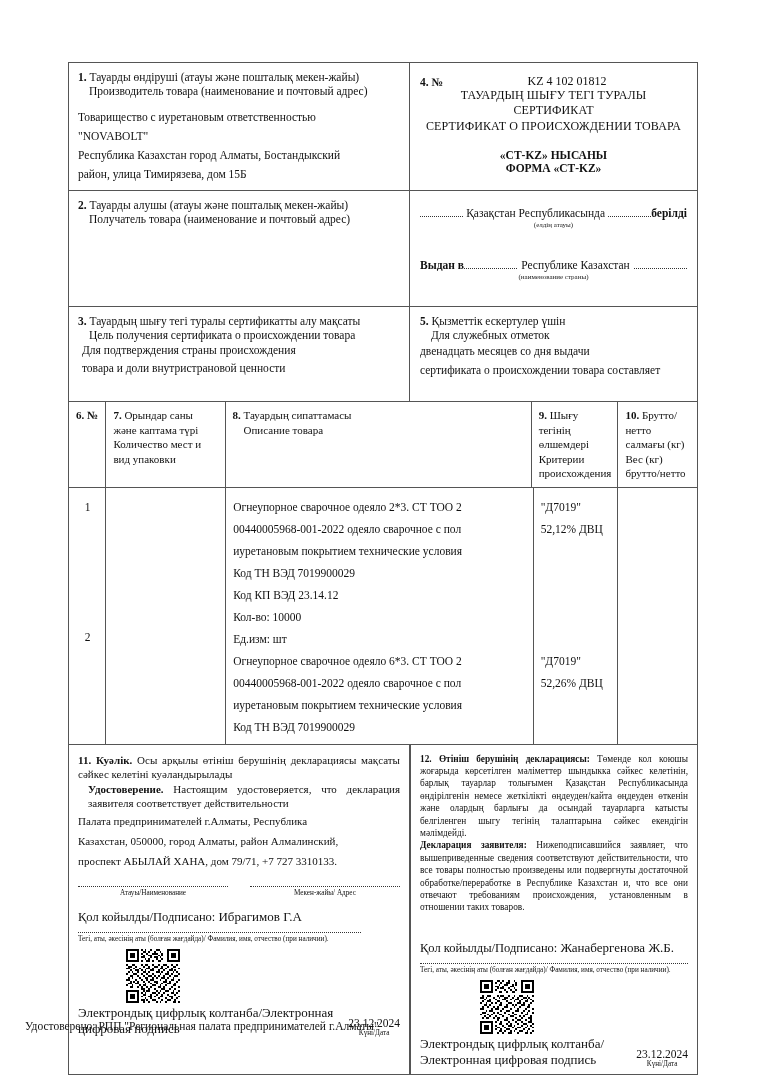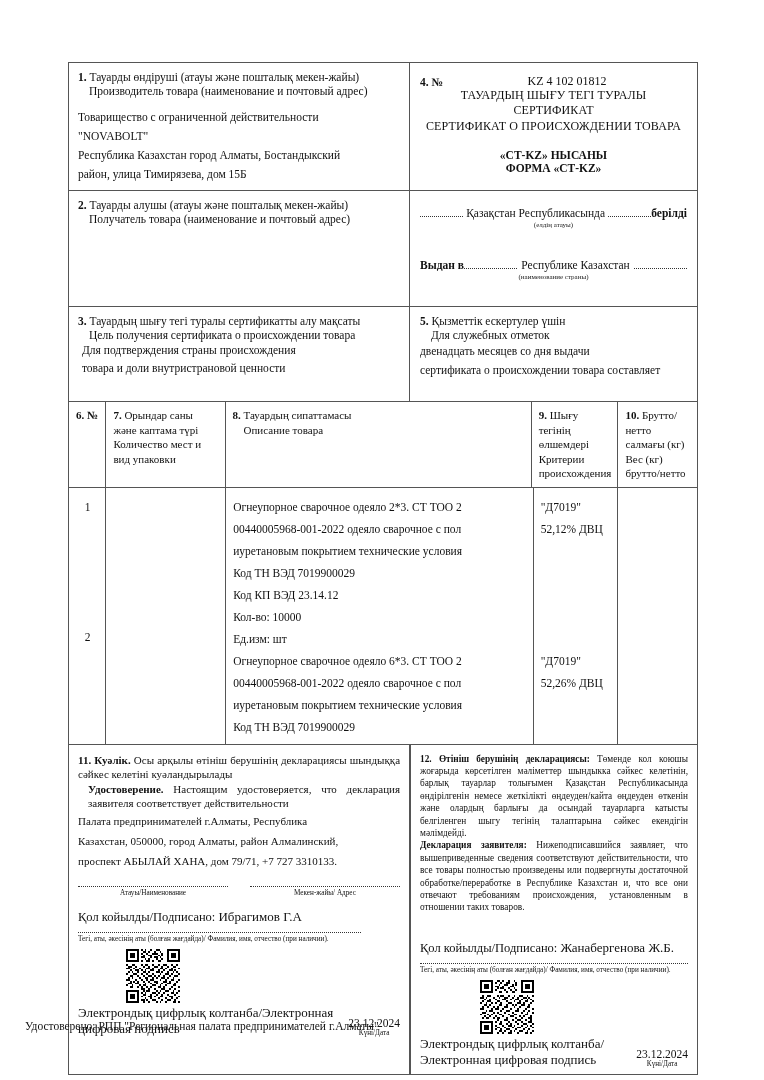--- a/index.html
+++ b/index.html
@@ -103,21 +103,21 @@
   <div class="cert">
 
     <div class="row bb">
       <div class="cellL pad" style="min-height:124px;">
         <div class="hdr-kk">
           <span class="num">1.</span>
           <span>Тауарды өндіруші (атауы және пошталық мекен-жайы)</span>
         </div>
         <div class="hdr-ru">Производитель товара (наименование и почтовый адрес)</div>
         <div style="height:10px"></div>
-        <div class="body-line">Товарищество с ограниченной действительности</div>
+        <div class="body-line">Товарищество с иуретановым ответственностью</div>
         <div class="body-line">"NOVABOLT"</div>
         <div class="body-line">Республика Казахстан город Алматы, Бостандыкский</div>
         <div class="body-line">район, улица Тимирязева, дом 15Б</div>
       </div>
       <div class="cellR b4">
         <div class="no-line">
           <span class="no-lbl">4. №</span>
           <span class="no-val">
             <span class="v">KZ 4 102 01812</span>
             <span class="dots"></span>
@@ -244,21 +244,21 @@
         </div>
       </div>
       <div class="tcell c10"></div>
     </div>
 
     <div class="row">
       <div class="cellL s11">
         <div class="j">
           <b>11.</b>
           <b>Куәлік.</b>
-          <span>Осы арқылы өтініш берушінің декларациясы шындыққа сәйкес келетіні куәландырылады</span>
+          <span>Осы арқылы өтініш берушінің декларациясы мақсаты сәйкес келетіні куәландырылады</span>
         </div>
         <div class="j" style="padding-left:10px">
           <b>Удостоверение.</b>
           <span>Настоящим удостоверяется, что декларация заявителя соответствует действительности</span>
         </div>
         <div class="j2">Палата предпринимателей г.Алматы, Республика</div>
         <div class="j2">Казахстан, 050000, город Алматы, район Алмалинский,</div>
         <div class="j2">проспект АБЫЛАЙ ХАНА, дом 79/71, +7 727 3310133.</div>
 
         <div class="sigblock">

